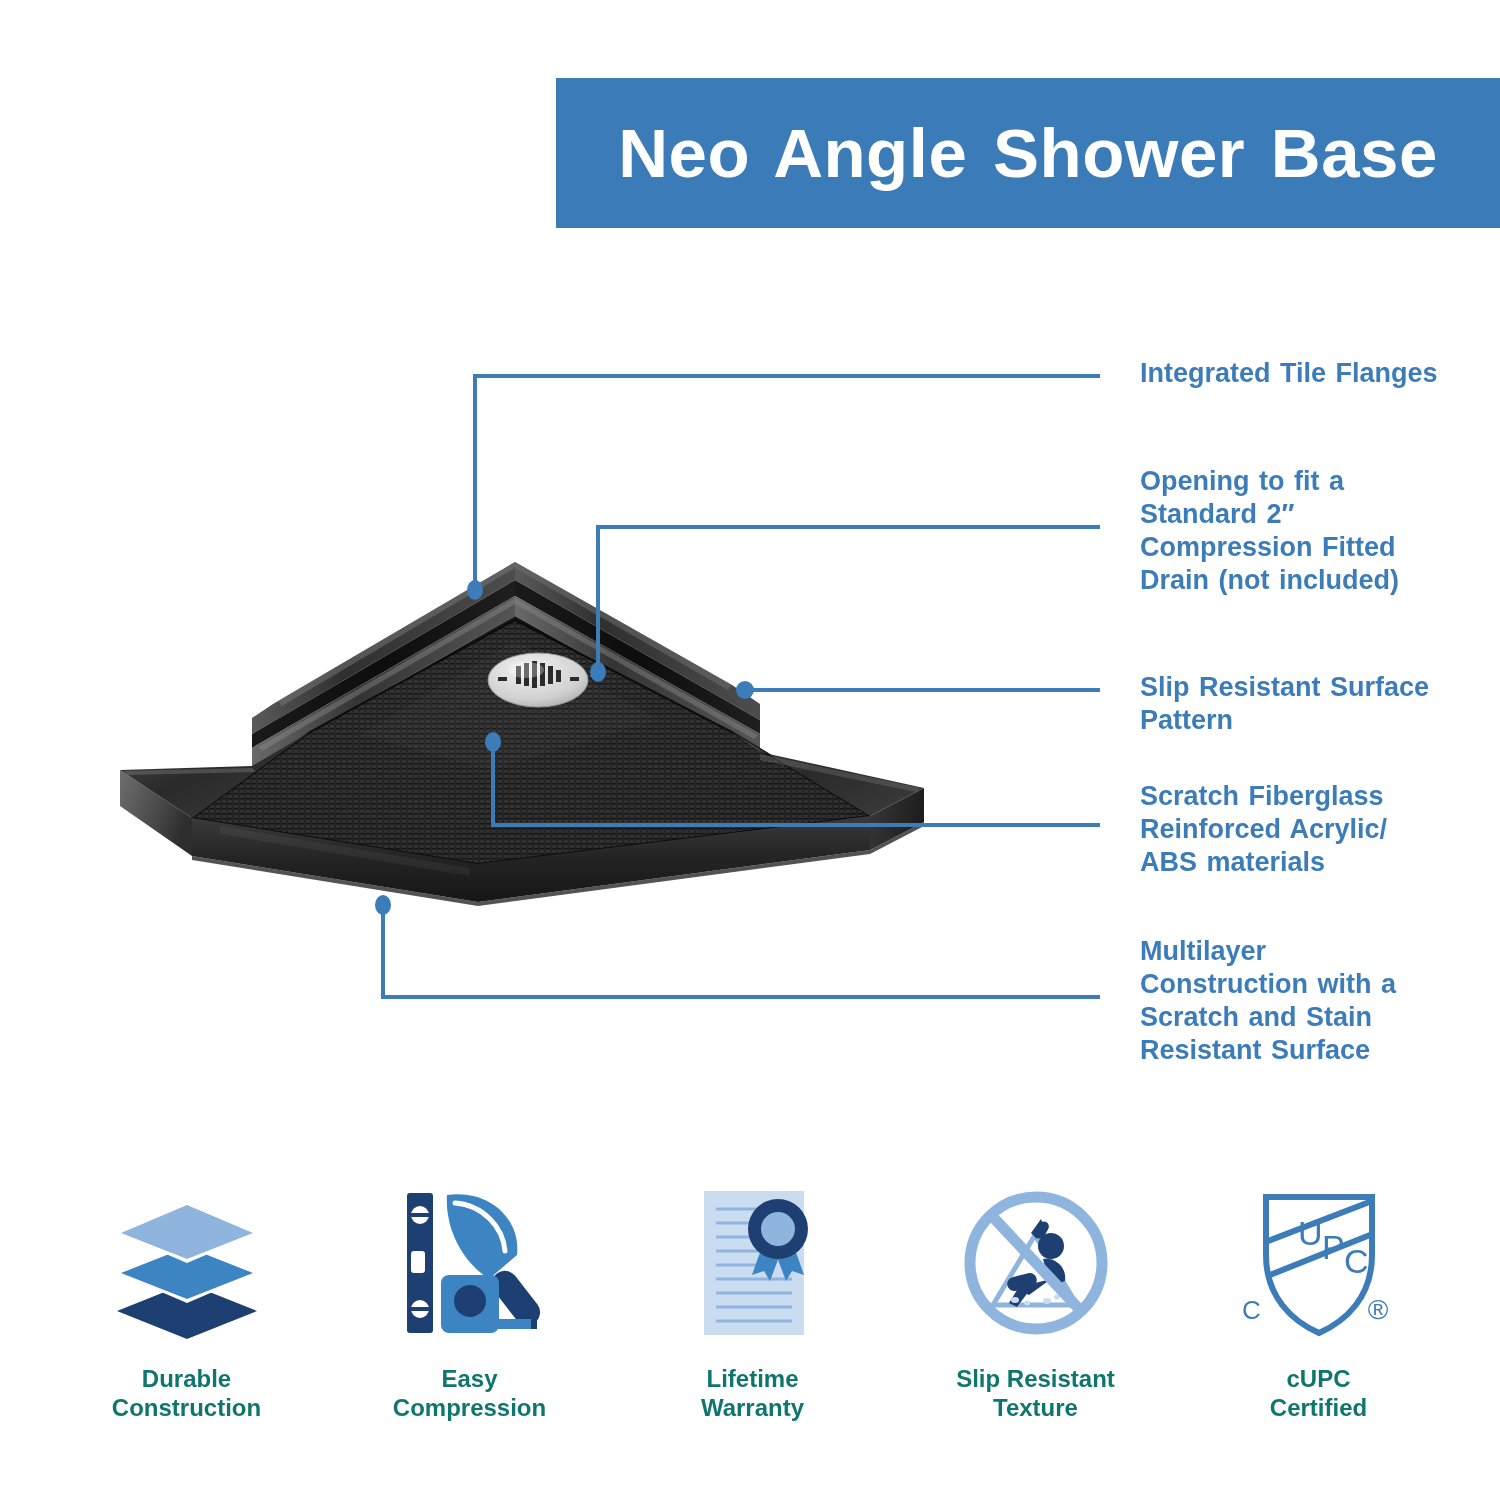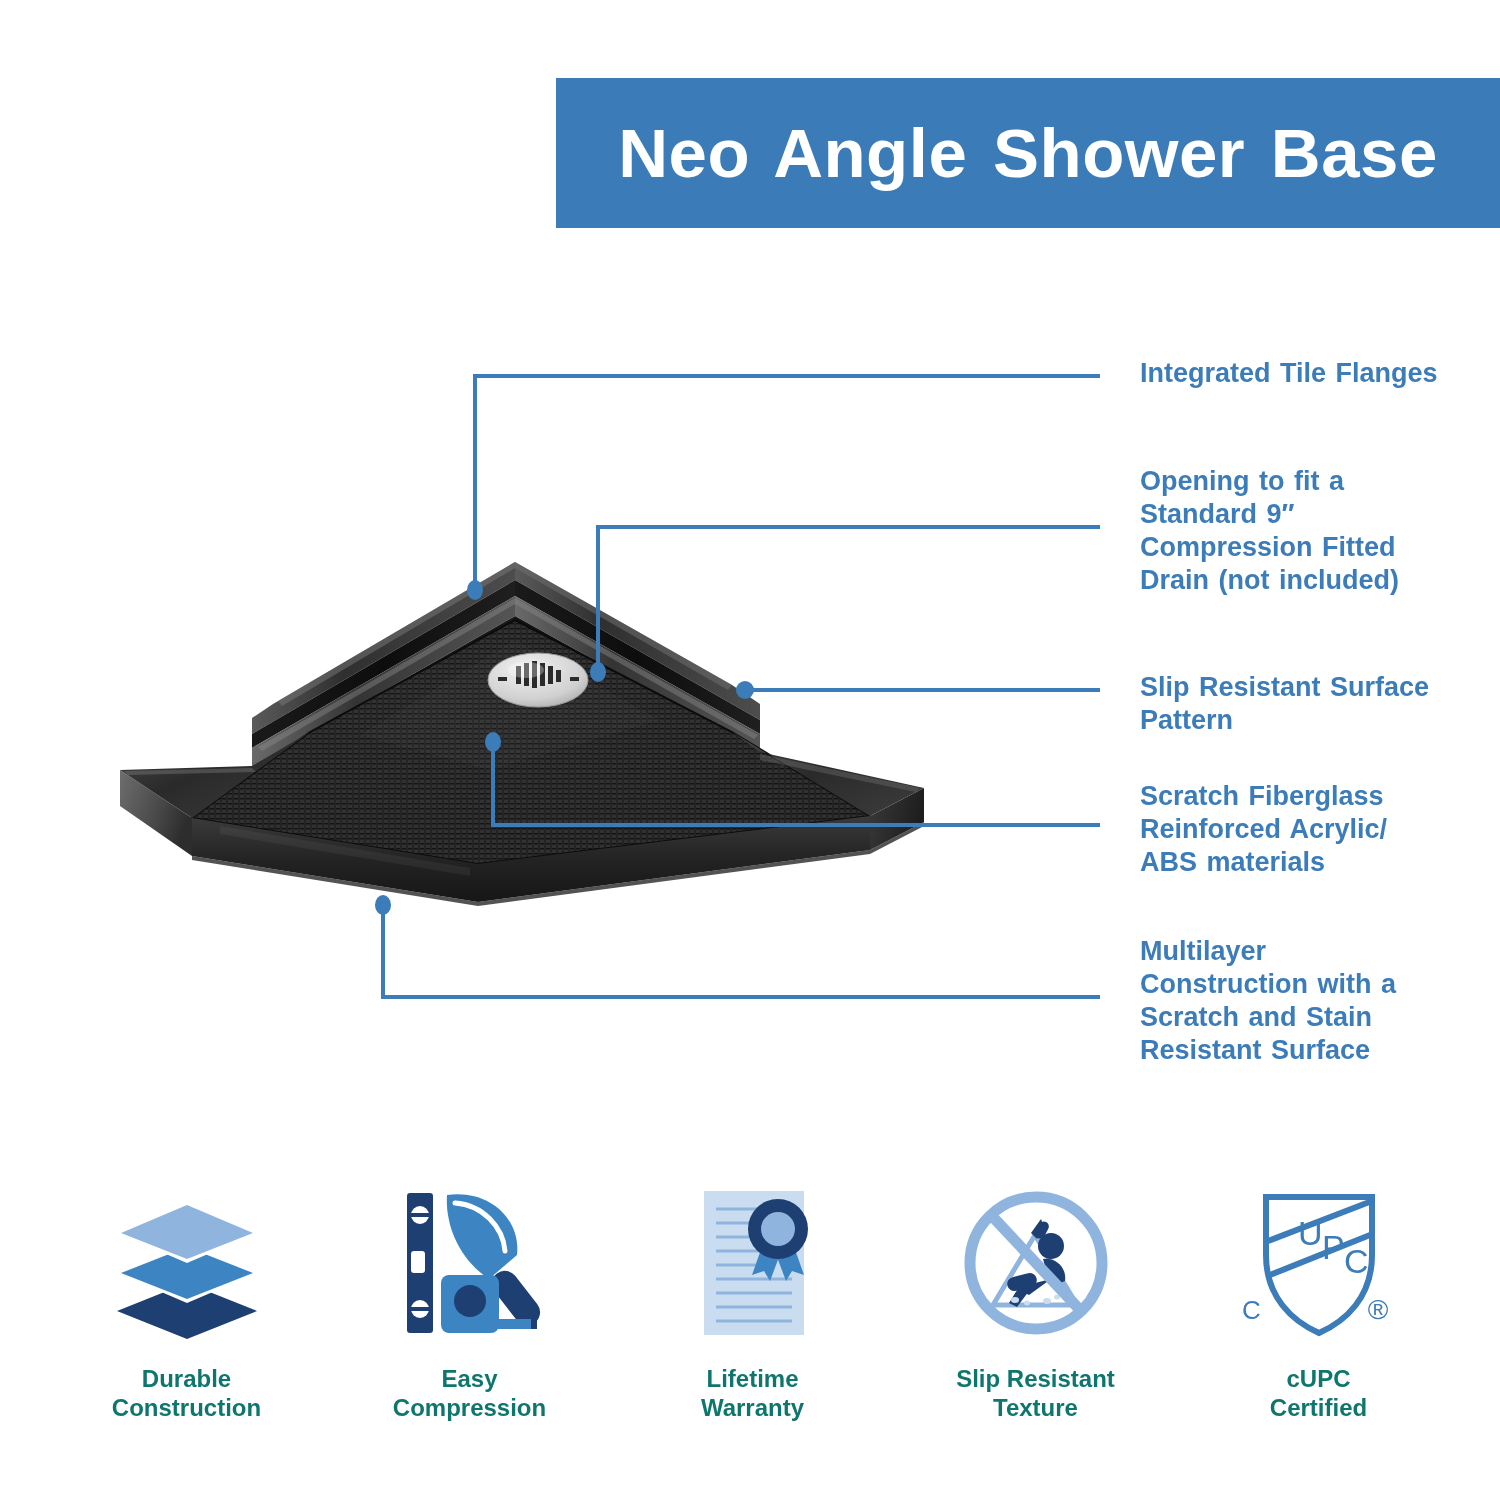--- a/index.html
+++ b/index.html
@@ -232,21 +232,21 @@
   <g fill="#3c7cb9">
     <ellipse cx="475" cy="590" rx="8" ry="10"></ellipse>
     <ellipse cx="598" cy="672" rx="8" ry="10"></ellipse>
     <ellipse cx="745" cy="690" rx="9" ry="9"></ellipse>
     <ellipse cx="493" cy="742" rx="8" ry="10"></ellipse>
     <ellipse cx="383" cy="905" rx="8" ry="10"></ellipse>
   </g>
 </svg>
 
 <div class="callout" id="callout-0">Integrated Tile Flanges</div>
-<div class="callout" id="callout-1">Opening to fit a Standard 9″ Compression Fitted Drain (not included)</div>
+<div class="callout" id="callout-1">Opening to fit a Standard 2″ Compression Fitted Drain (not included)</div>
 <div class="callout" id="callout-2">Slip Resistant Surface Pattern</div>
 <div class="callout" id="callout-3">Scratch Fiberglass Reinforced Acrylic/ ABS materials</div>
 <div class="callout" id="callout-4">Multilayer Construction with a Scratch and Stain Resistant Surface</div>
 
 <div id="features">
 
   <div class="feature">
     <div class="feature-icon">
       <svg width="170" height="160" viewBox="0 0 170 160">
         <polygon points="85,100 15,128 85,156 155,128" fill="#1e3f72"></polygon>

